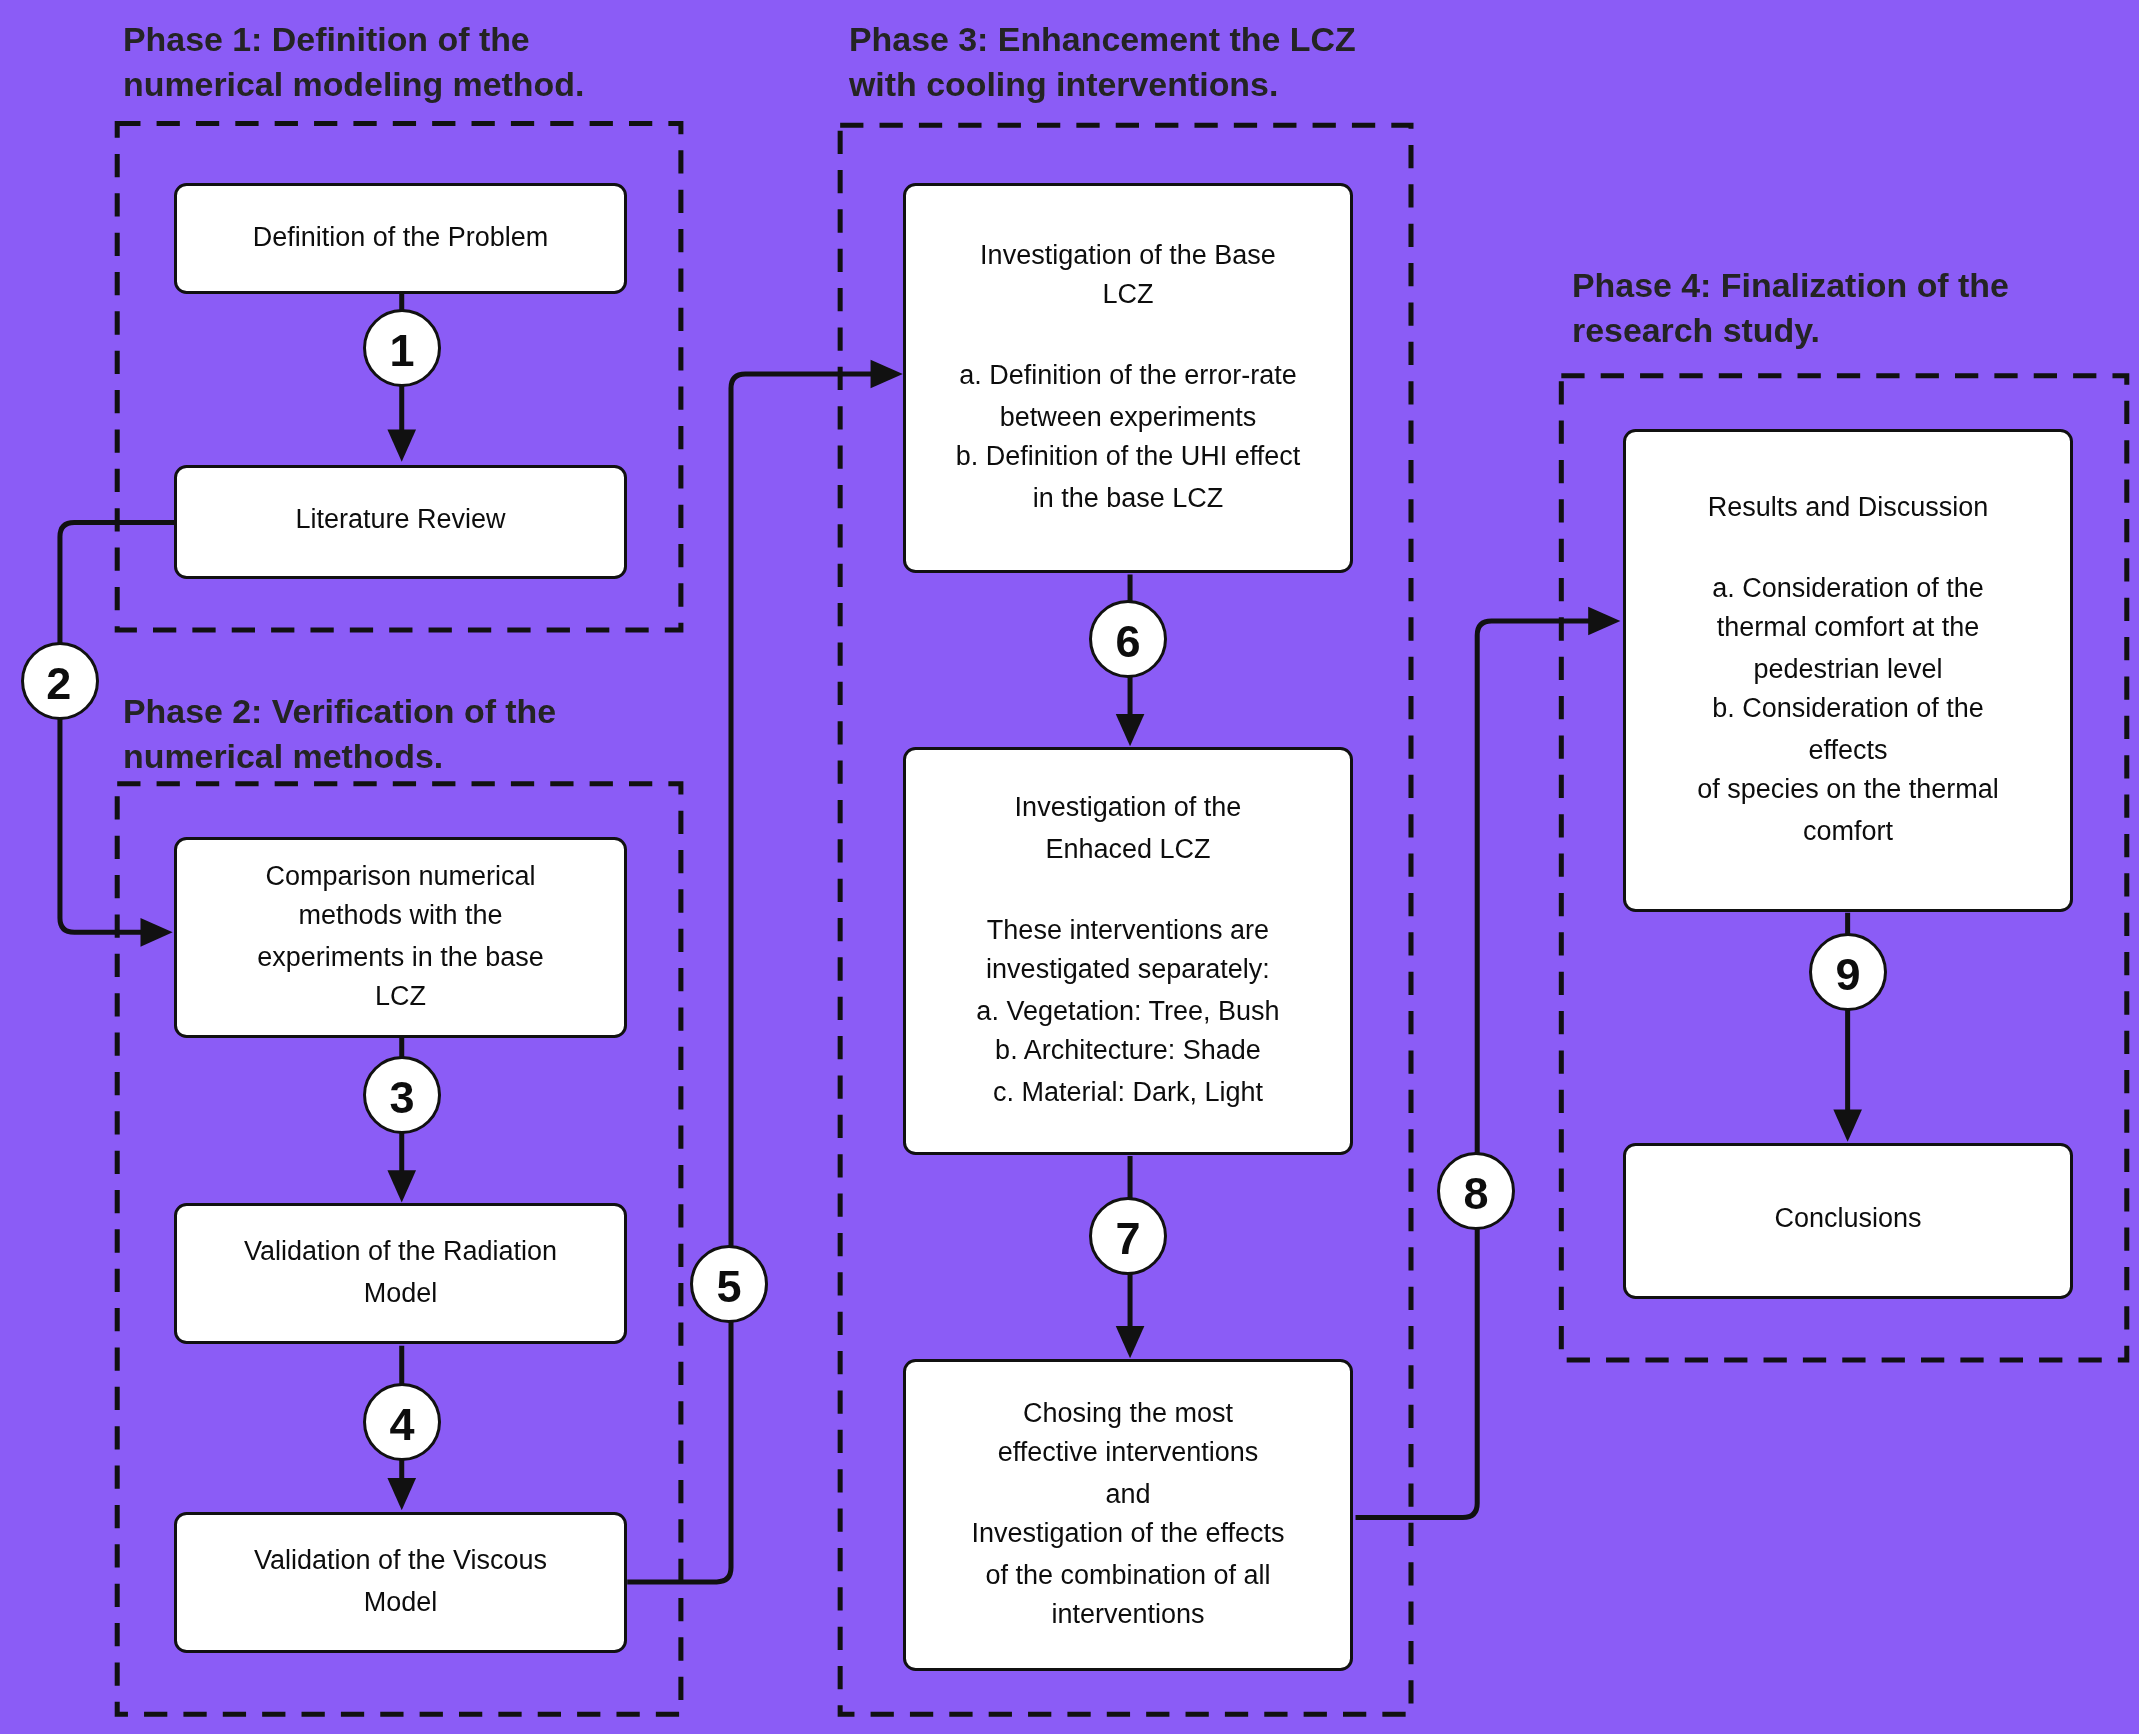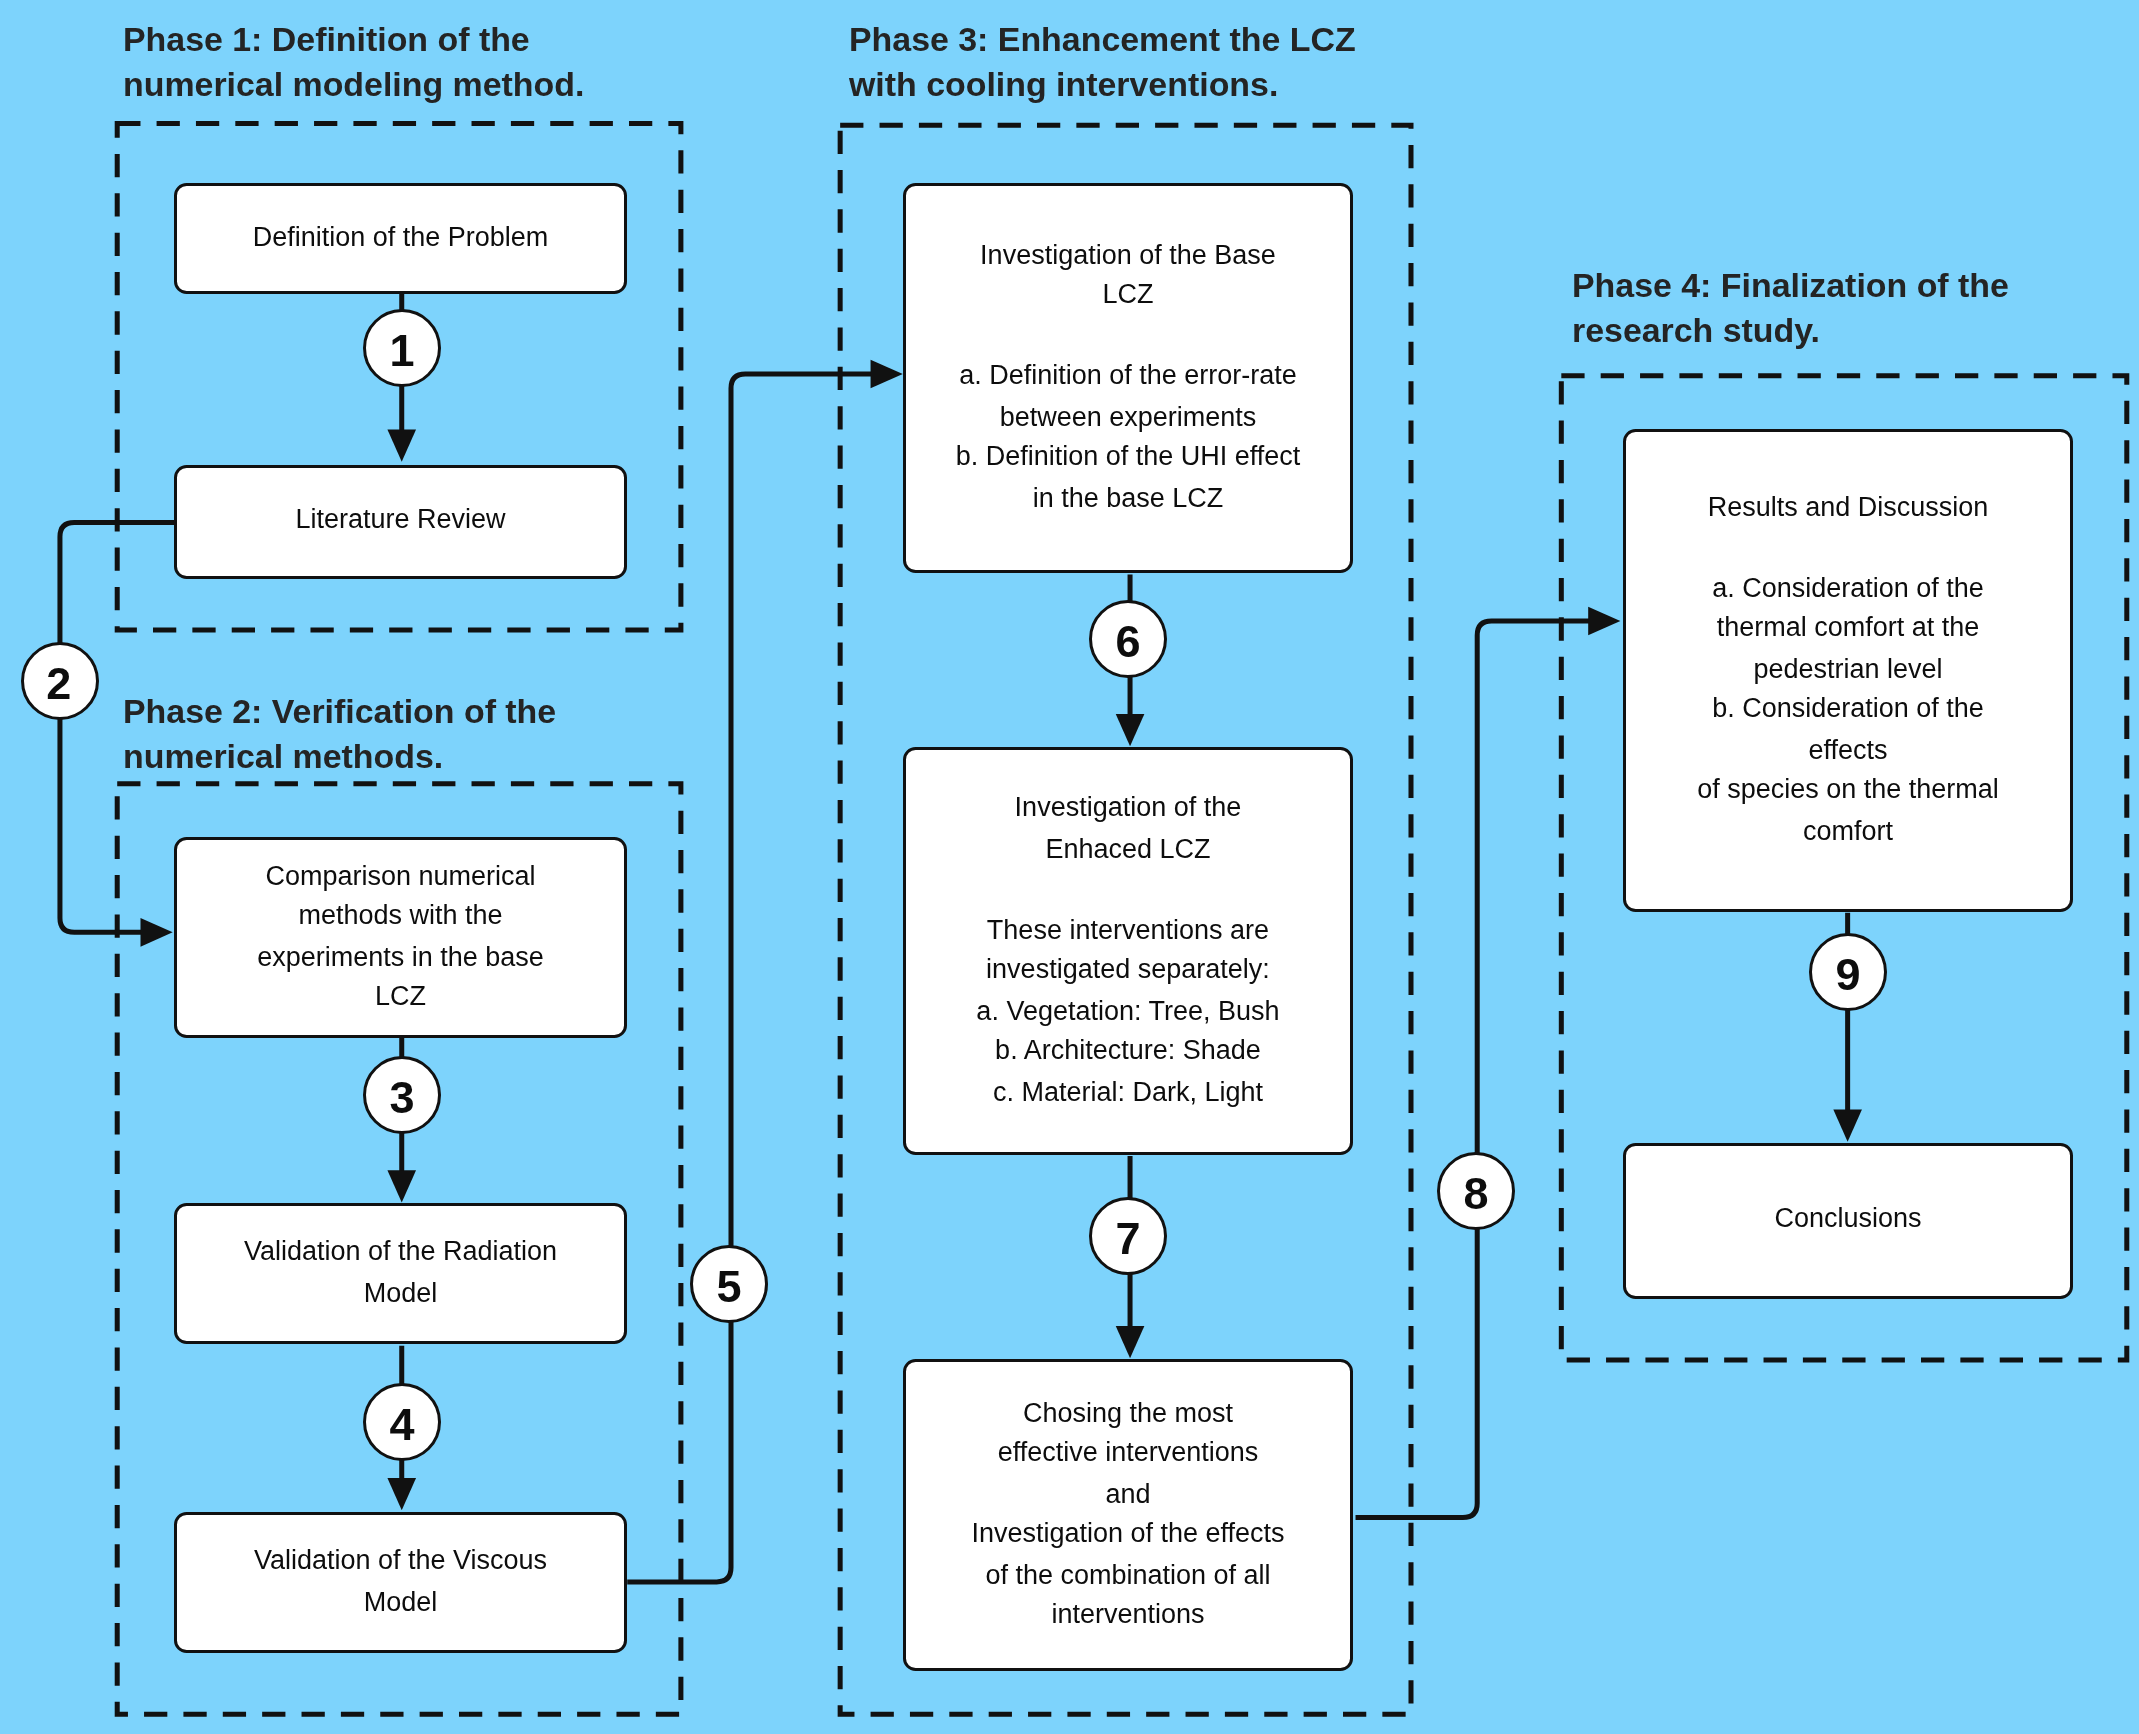--- a/index.html
+++ b/index.html
@@ -3,21 +3,21 @@
 <meta charset="utf-8">
 <style>
   html, body {
     margin: 0;
     padding: 0;
     background: #ffffff;
   }
   .viewport {
     width: 2140px;
     height: 1734px;
-    background: #7dd3fc;
+    background: #8b5cf6;
     overflow: hidden;
     position: relative;
   }
   .stage {
     position: absolute;
     left: 0; top: 0;
     width: 714px;
     height: 578px;
     transform: scale(3);
     transform-origin: 0 0;

